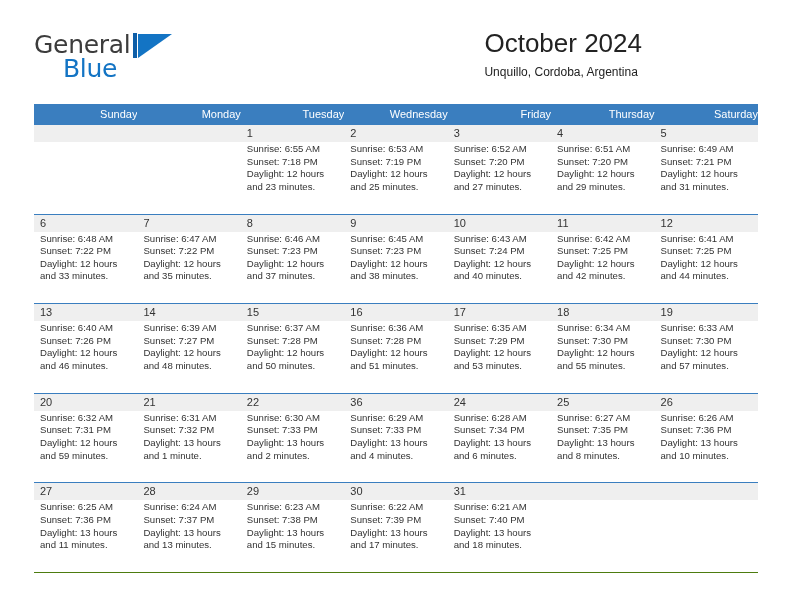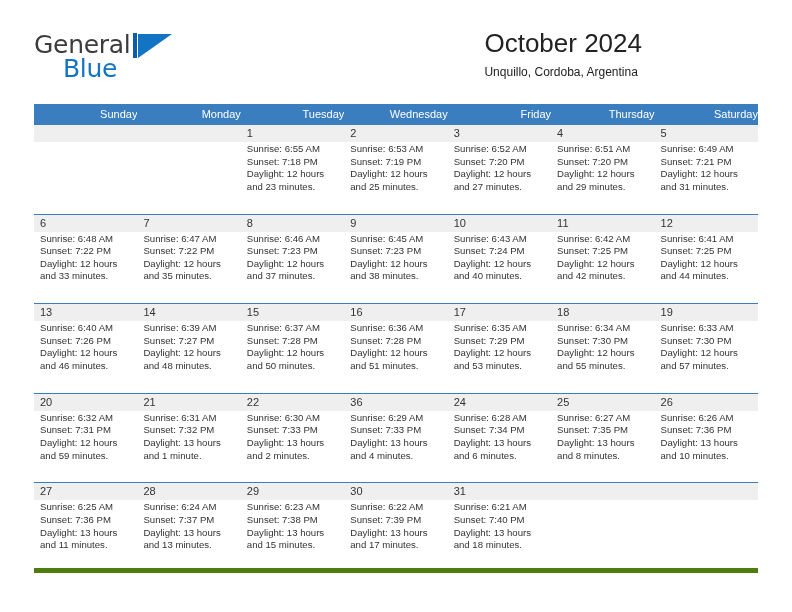--- a/index.html
+++ b/index.html
@@ -133,21 +133,21 @@
     text-align: right;
   }
 
   .week-row {
     display: flex;
     height: 89.6px;
     border-bottom: 1px solid #3a7ebf;
     box-sizing: border-box;
   }
   .week-row:last-child {
-    border-bottom: 5px solid #4d7c0f;
+    border-bottom: 1px solid #4d7c0f;
   }
 
   .day-cell {
     flex: 1 1 0;
     position: relative;
     box-sizing: border-box;
     background: #ffffff;
     overflow: hidden;
   }
   .daynum-band {

